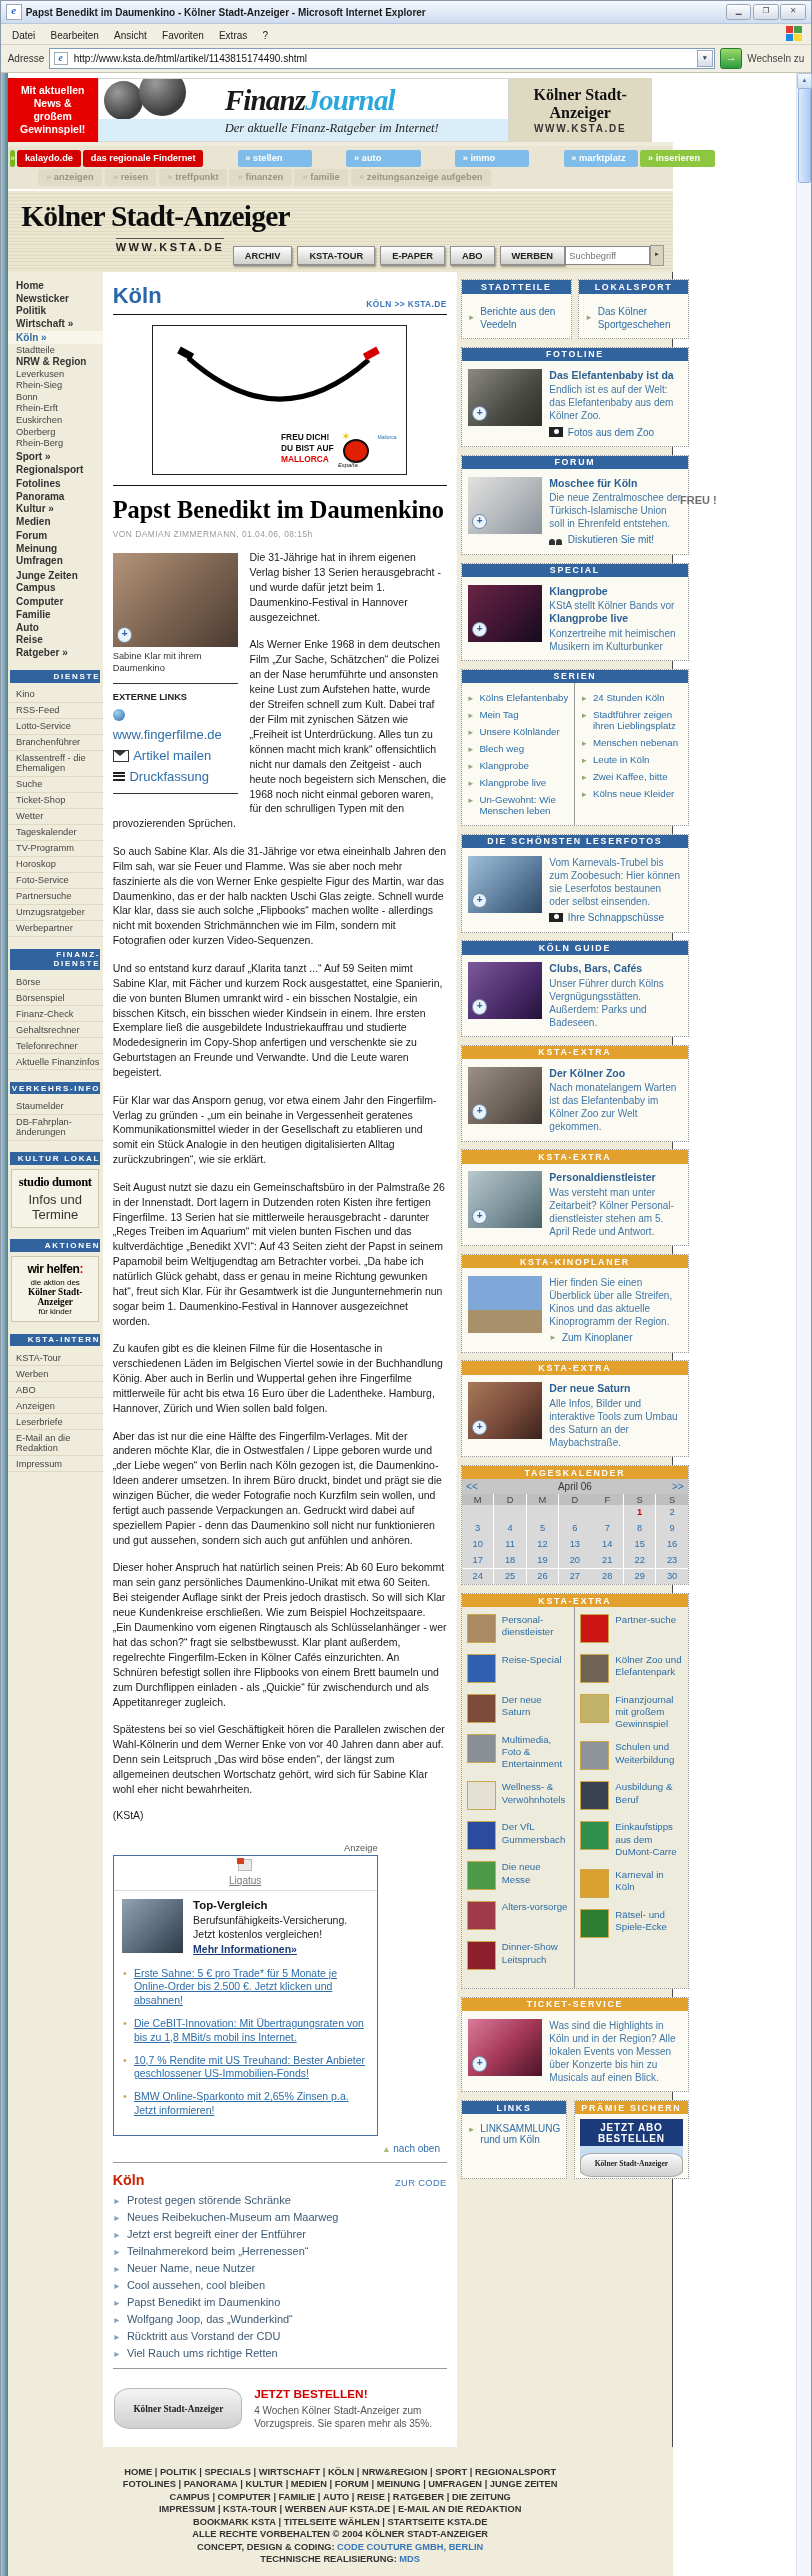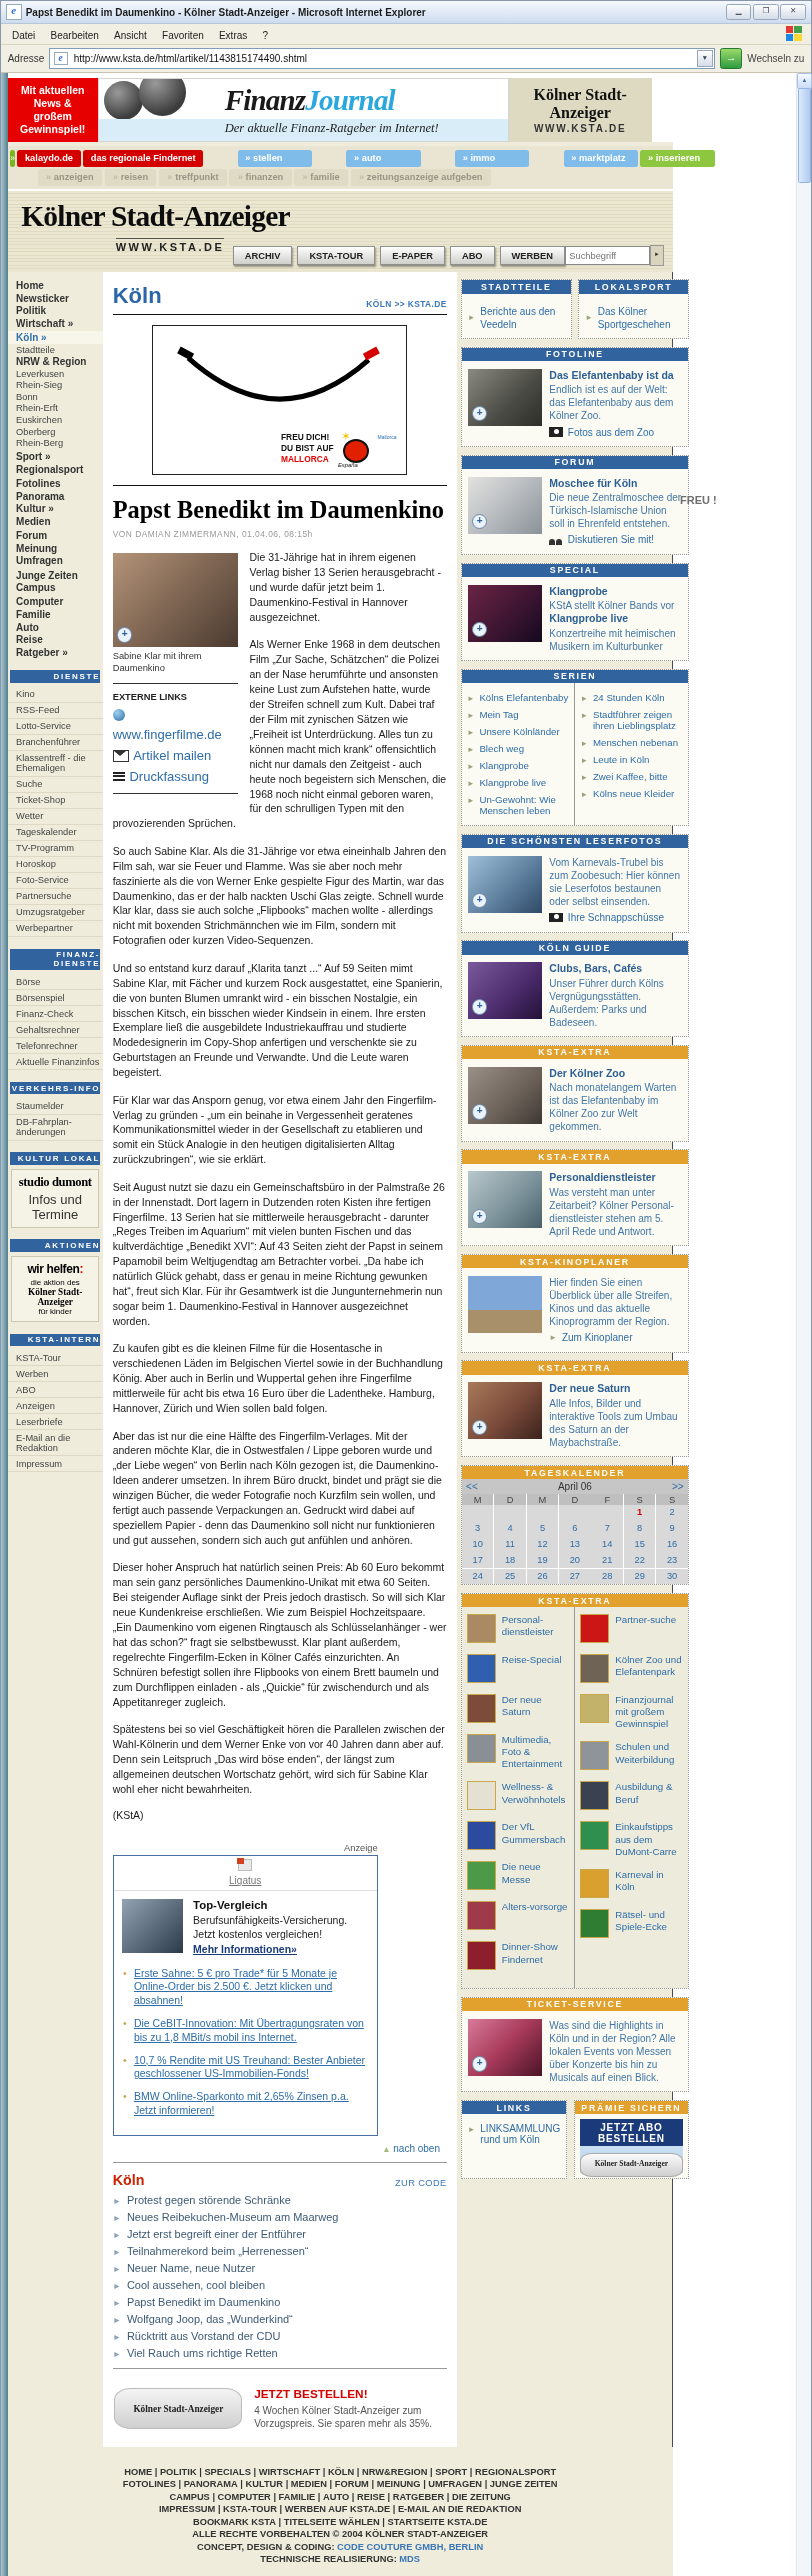--- a/index.html
+++ b/index.html
@@ -883,21 +883,21 @@
                     <div class="xg-item">
                       <span class="xg-icon" style="background: rgb(76, 154, 71);"></span>
                       <a>Die neue Messe</a>
                     </div>
                     <div class="xg-item">
                       <span class="xg-icon" style="background: rgb(158, 58, 74);"></span>
                       <a>Alters-vorsorge</a>
                     </div>
                     <div class="xg-item">
                       <span class="xg-icon" style="background: rgb(141, 31, 45);"></span>
-                      <a>Dinner-Show Findernet</a>
+                      <a>Dinner-Show Leitspruch</a>
                     </div>
                   </div>
                 <div class="xg-col">
 
                 <div class="xg-item">
                       <span class="xg-icon" style="background: rgb(204, 22, 22);"></span>
                       <a>Partner-suche</a>
                     </div>
                     <div class="xg-item">
                       <span class="xg-icon" style="background: rgb(111, 99, 86);"></span>

